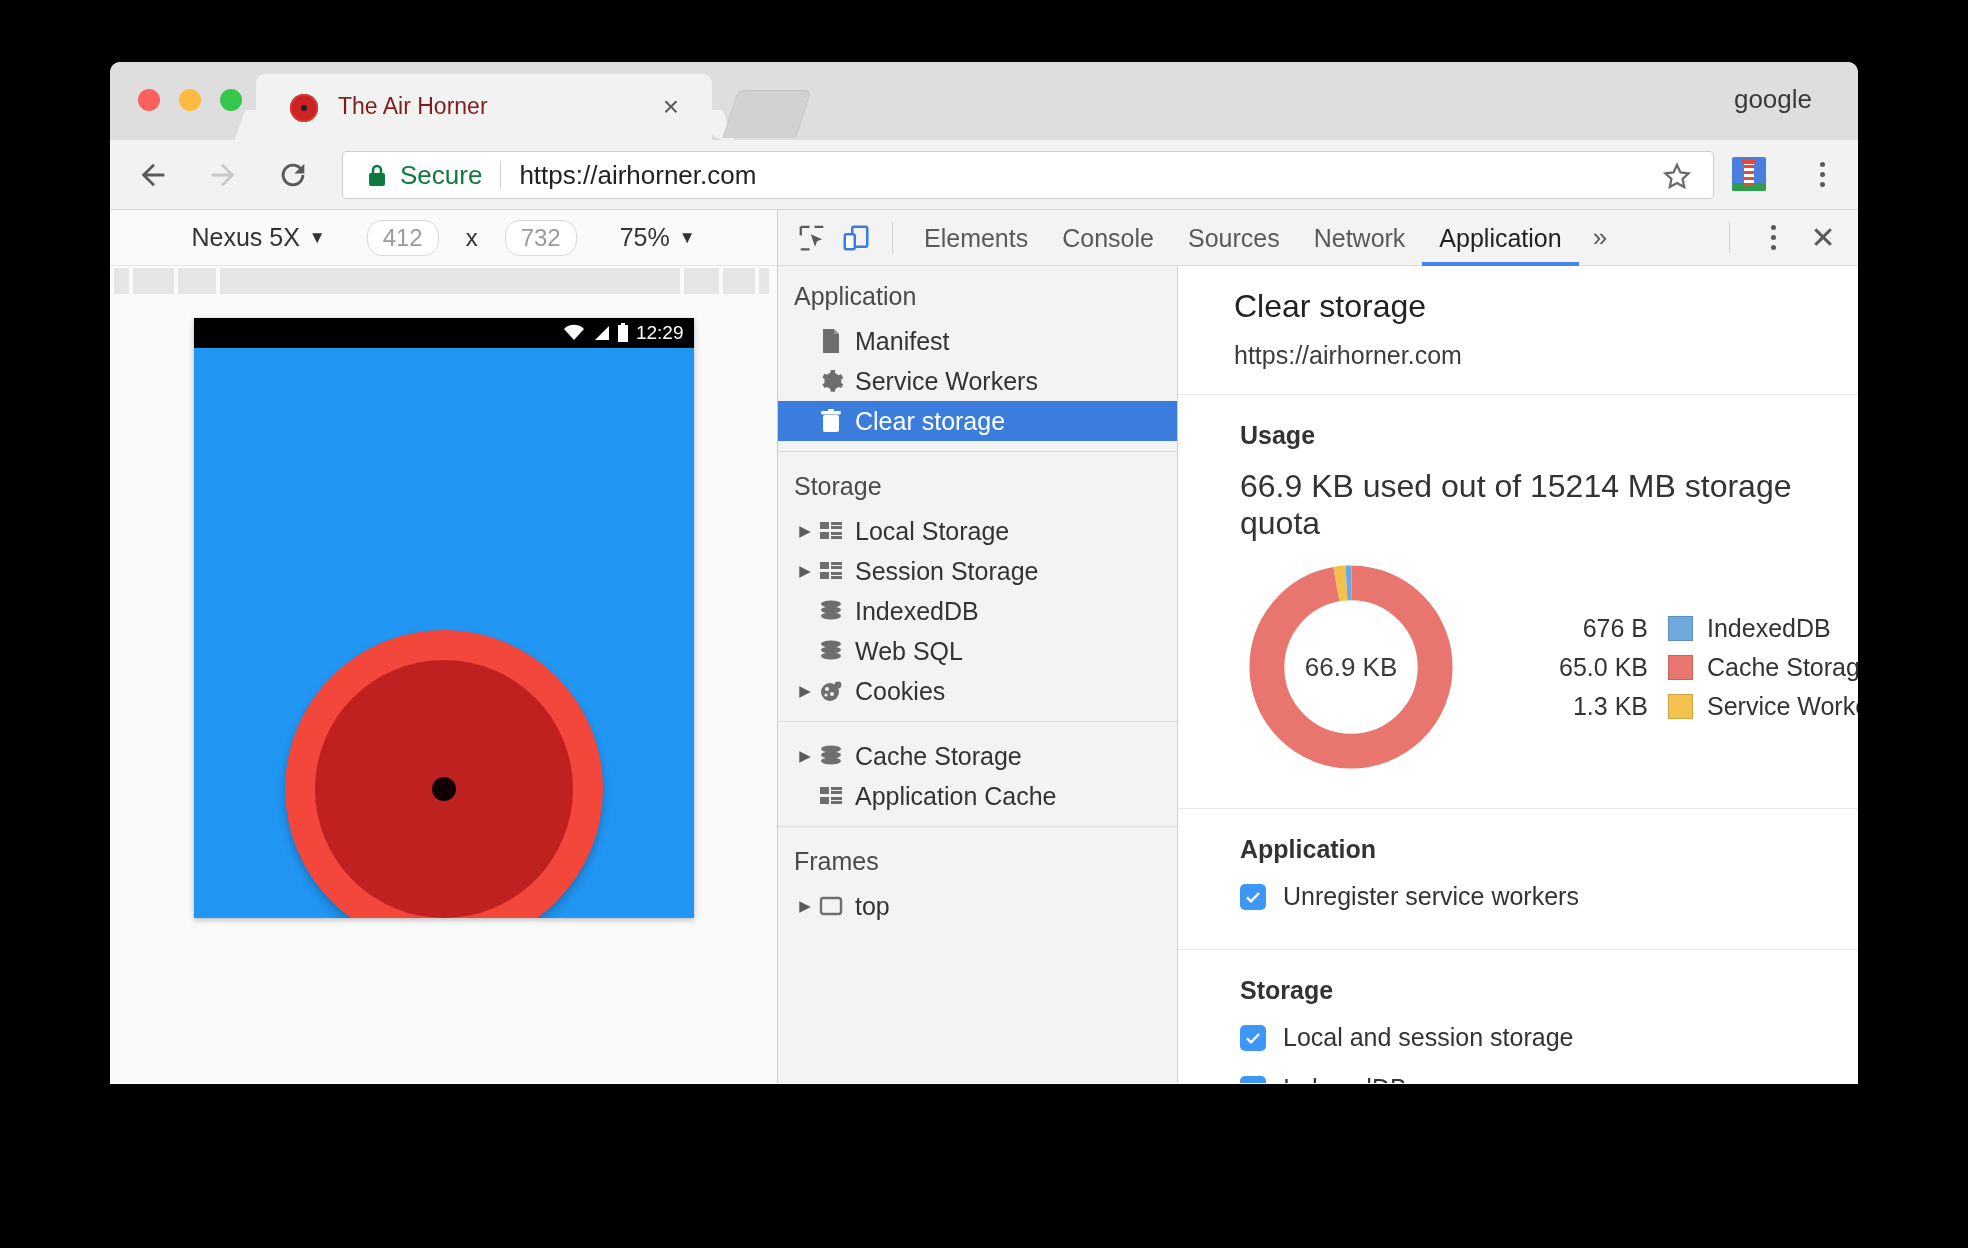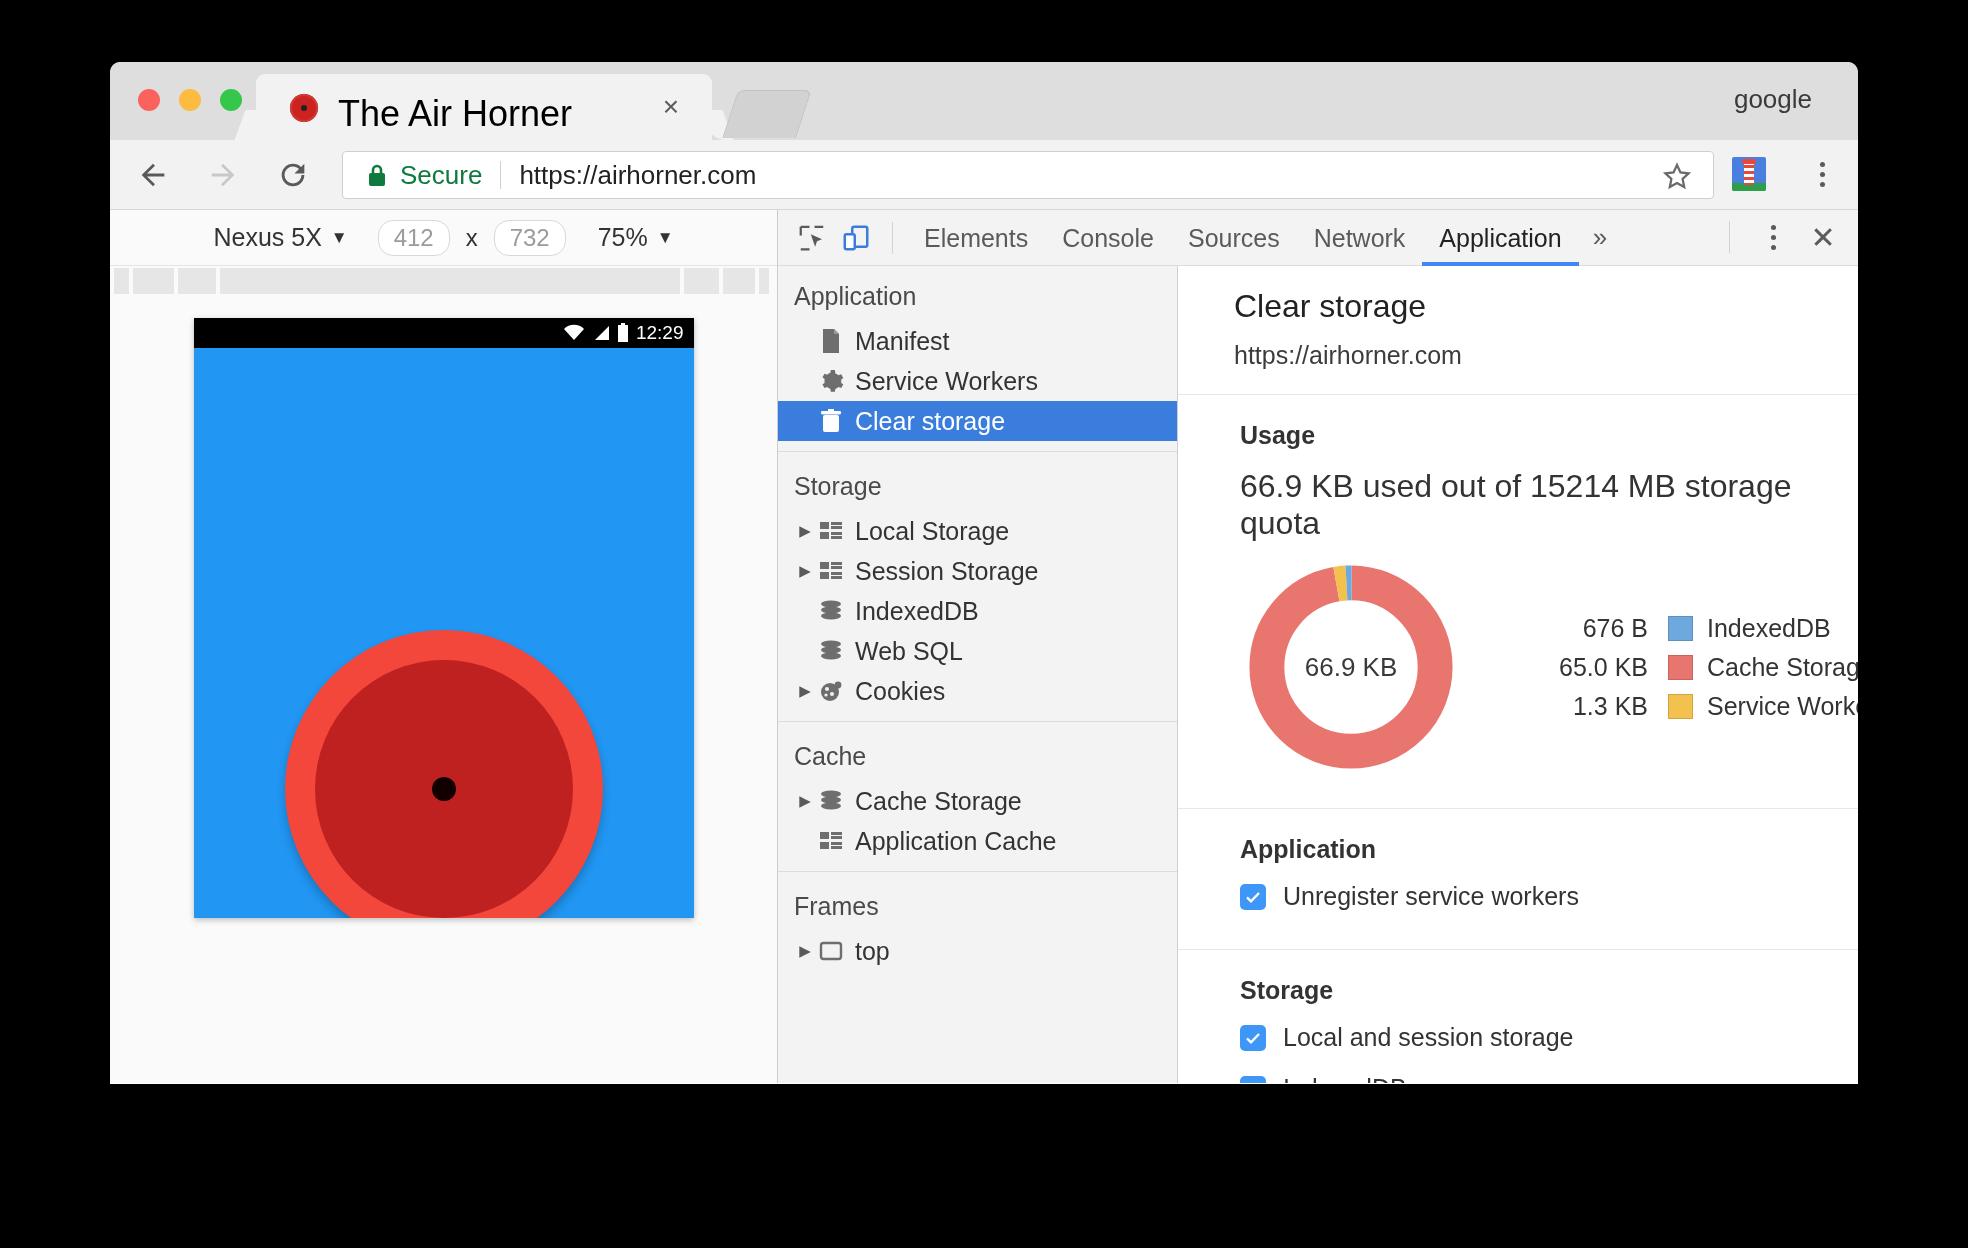--- a/index.html
+++ b/index.html
@@ -74,21 +74,21 @@
     width: 28px; height: 28px; border-radius: 50%;
     background: #cc2222;
     box-shadow: inset 0 0 0 2px #d13a30;
   }
   #tab-favicon .dot {
     position: absolute; left: 11px; top: 11px;
     width: 6px; height: 6px; border-radius: 50%; background: #222;
   }
   #tab-title {
     position: absolute; left: 82px; top: 19px;
-    font-size: 36px; color: #000000; white-space: nowrap;
+    font-size: 23px; color: #7f1d1d; white-space: nowrap;
   }
   #tab-close {
     position: absolute; right: 26px; top: 18px;
     width: 30px; height: 30px;
     font-size: 28px; line-height: 30px; text-align: center;
     color: #5a5a5a; cursor: pointer;
   }
   #new-tab-shape {
     position: absolute; left: 620px; top: 28px;
     width: 74px; height: 48px;
@@ -170,21 +170,21 @@
     background: #fafafa;
     position: relative;
     border-right: 1px solid #cccccc;
     overflow: hidden;
   }
   #device-toolbar {
     height: 56px;
     background: #fafafa;
     border-bottom: 1px solid #e4e4e4;
     display: flex; align-items: center; justify-content: center;
-    gap: 4px;
+    gap: 15px;
   }
   #device-select {
     font-size: 25px; color: #333; display: flex; align-items: center; gap: 9px;
     margin-right: 26px; cursor: pointer;
   }
   .caret { font-size: 17px; color: #333; }
   .dim-input {
     width: 72px; height: 36px;
     border: 1px solid #d8d8d8; border-radius: 15px;
     background: #fff;
@@ -669,21 +669,20 @@
                     <circle cx="8" cy="10" r="2" fill="#f3f3f3"></circle>
                     <circle cx="13" cy="15" r="2" fill="#f3f3f3"></circle>
                     <circle cx="7" cy="16" r="1.6" fill="#f3f3f3"></circle>
                   </svg>
                 </span>
                 <span class="side-label">Cookies</span>
               </div>
             </div>
 
             <div class="side-group">
-              <div class="side-heading">Cache</div>
 
               <div class="side-item">
                 <span class="side-arrow">▶</span>
                 <span class="side-ico">
                   <svg width="24" height="24" viewBox="0 0 24 24">
                     <ellipse cx="12" cy="5" rx="10" ry="3.4" fill="#6e6e6e"></ellipse>
                     <ellipse cx="12" cy="11" rx="10" ry="3.4" fill="#6e6e6e"></ellipse>
                     <ellipse cx="12" cy="17" rx="10" ry="3.4" fill="#6e6e6e"></ellipse>
                   </svg>
                 </span>

